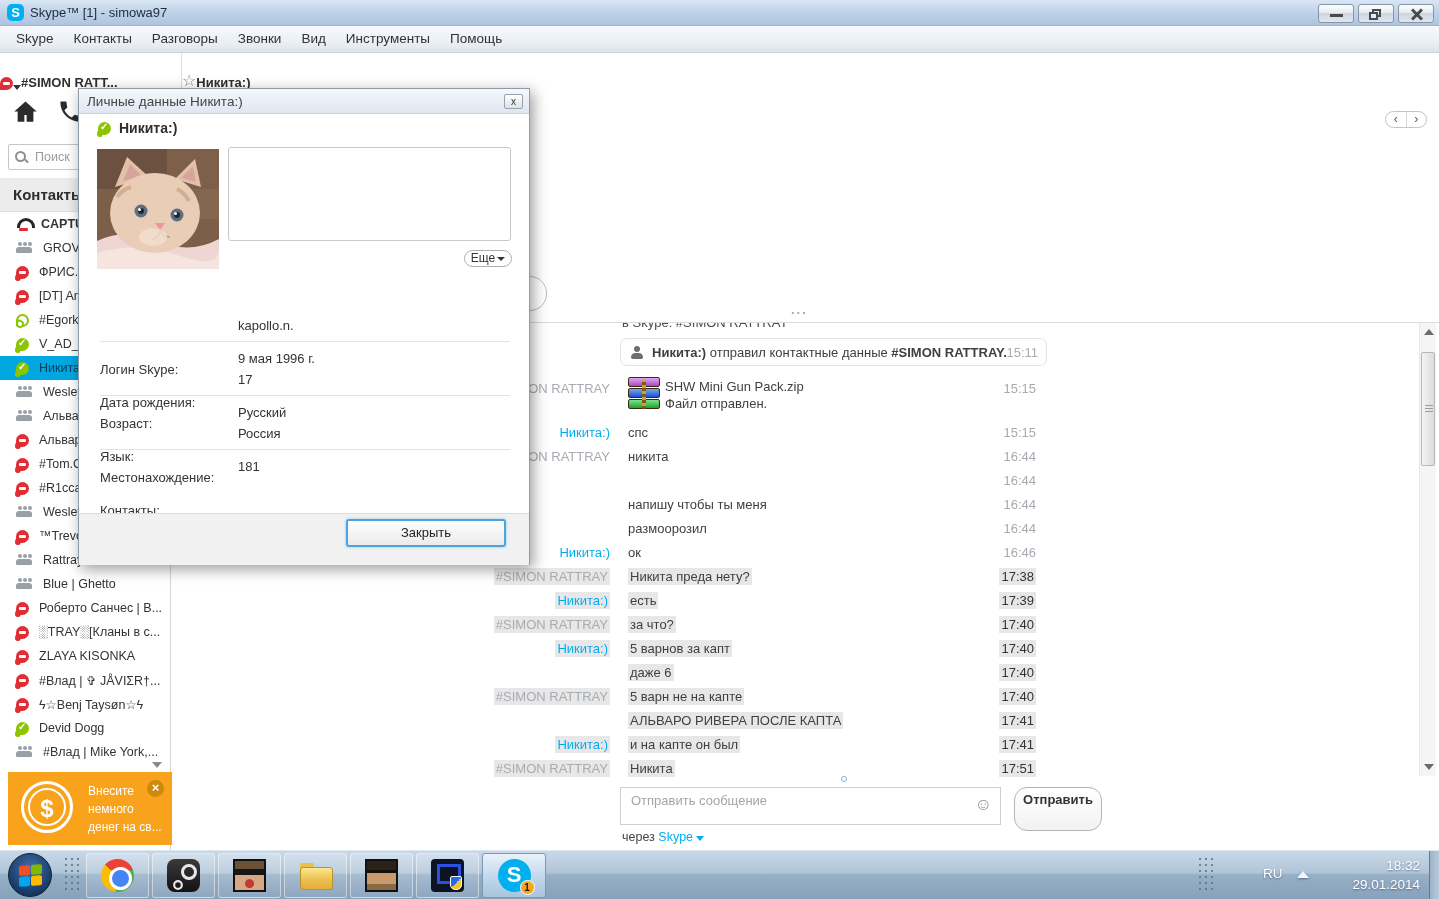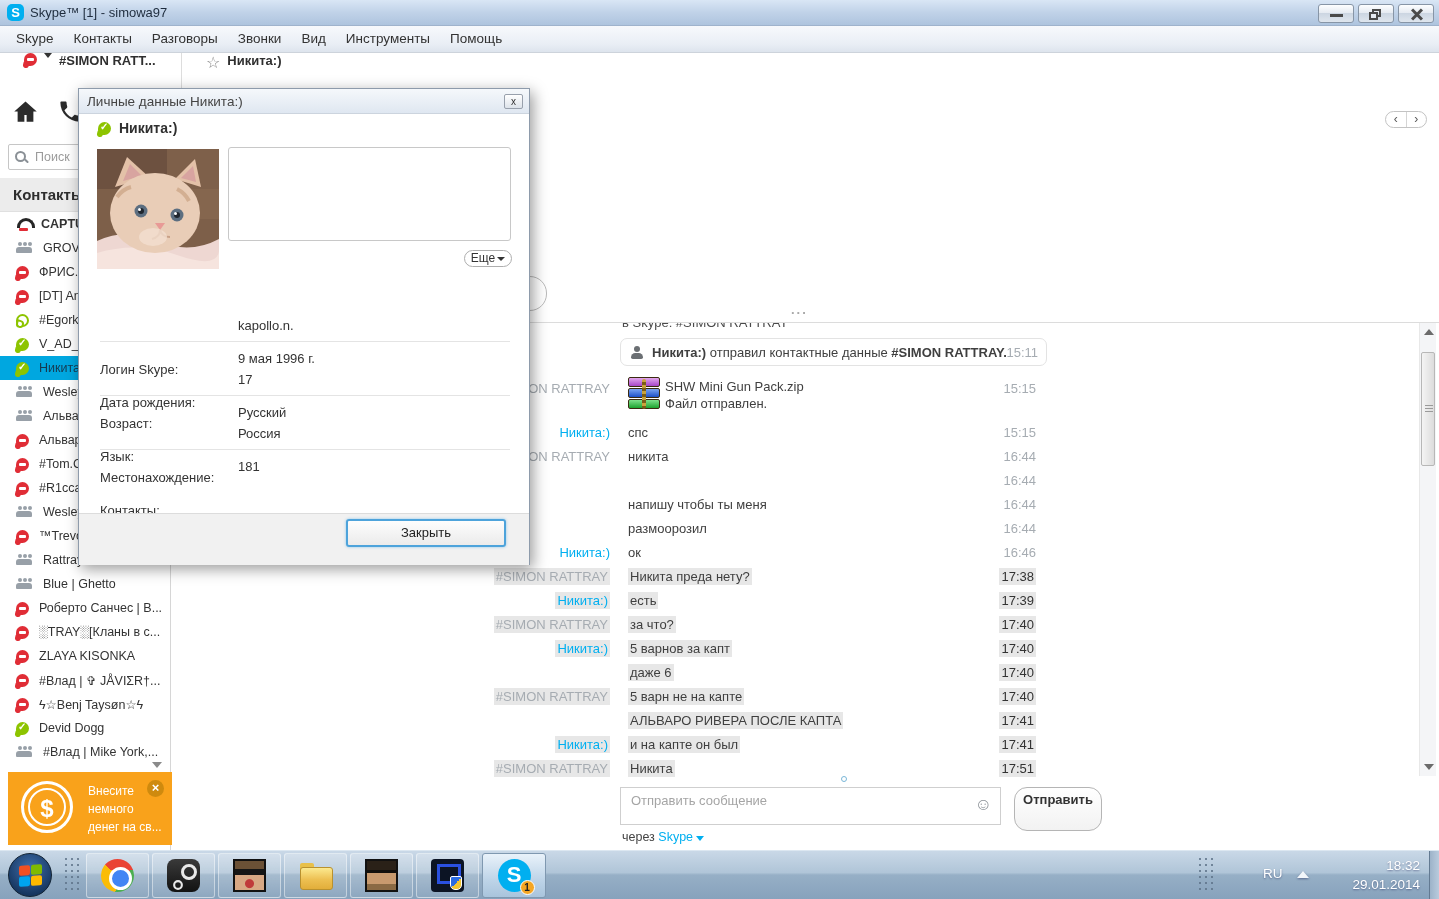--- a/index.html
+++ b/index.html
@@ -22,21 +22,21 @@
   .wc-btn .sq1{position:absolute;left:13px;top:4px;width:9px;height:8px;border:2px solid #4a4a4a;}
   .wc-btn .sq2{position:absolute;left:10px;top:7px;width:9px;height:8px;border:2px solid #4a4a4a;background:#e6ebf2;}
   .wc-btn .x1,.wc-btn .x2{position:absolute;left:11px;top:8px;width:14px;height:3px;background:#4a4a4a;}
   .wc-btn .x1{transform:rotate(45deg);} .wc-btn .x2{transform:rotate(-45deg);}
 
   .menubar{position:absolute;left:0;top:26px;width:100%;height:27px;display:flex;align-items:center;
     background:linear-gradient(180deg,#f7f9fc,#e9eef5 70%,#dde4ed);border-bottom:1px solid #cdd3db;padding-left:6px;}
   .menu-item{padding:0 10px;font-size:13.5px;color:#333;line-height:26px;}
 
   .tabbar{position:absolute;left:0;top:53px;width:100%;height:37px;background:#fff;display:flex;}
-  .tab{display:flex;align-items:flex-start;gap:7px;padding:0 24px;font-weight:bold;font-size:13px;color:#2f2f2f;}
+  .tab{display:flex;align-items:flex-end;padding:0 0;font-weight:bold;font-size:13px;color:#2f2f2f;}
   .tab:first-child{width:182px;border-right:1px solid #ddd;}
   .tab .caret{width:0;height:0;border-left:4px solid transparent;border-right:4px solid transparent;border-top:5px solid #333;}
   .star-glyph{font-size:16px;color:#888;font-weight:normal;}
 
   
   .blob{position:relative;width:13px;height:13px;border-radius:50% 50% 50% 38%;flex:none;}
   .blob::before{content:"";position:absolute;left:-1px;bottom:-2px;width:6px;height:6px;
     border-radius:1px 4px 4px 4px;background:inherit;transform:rotate(15deg);}
   .blob.red{background:#e02d36;}
   .blob.red .dash{position:absolute;left:3px;top:5px;width:7px;height:3px;background:#fff;border-radius:1px;}

